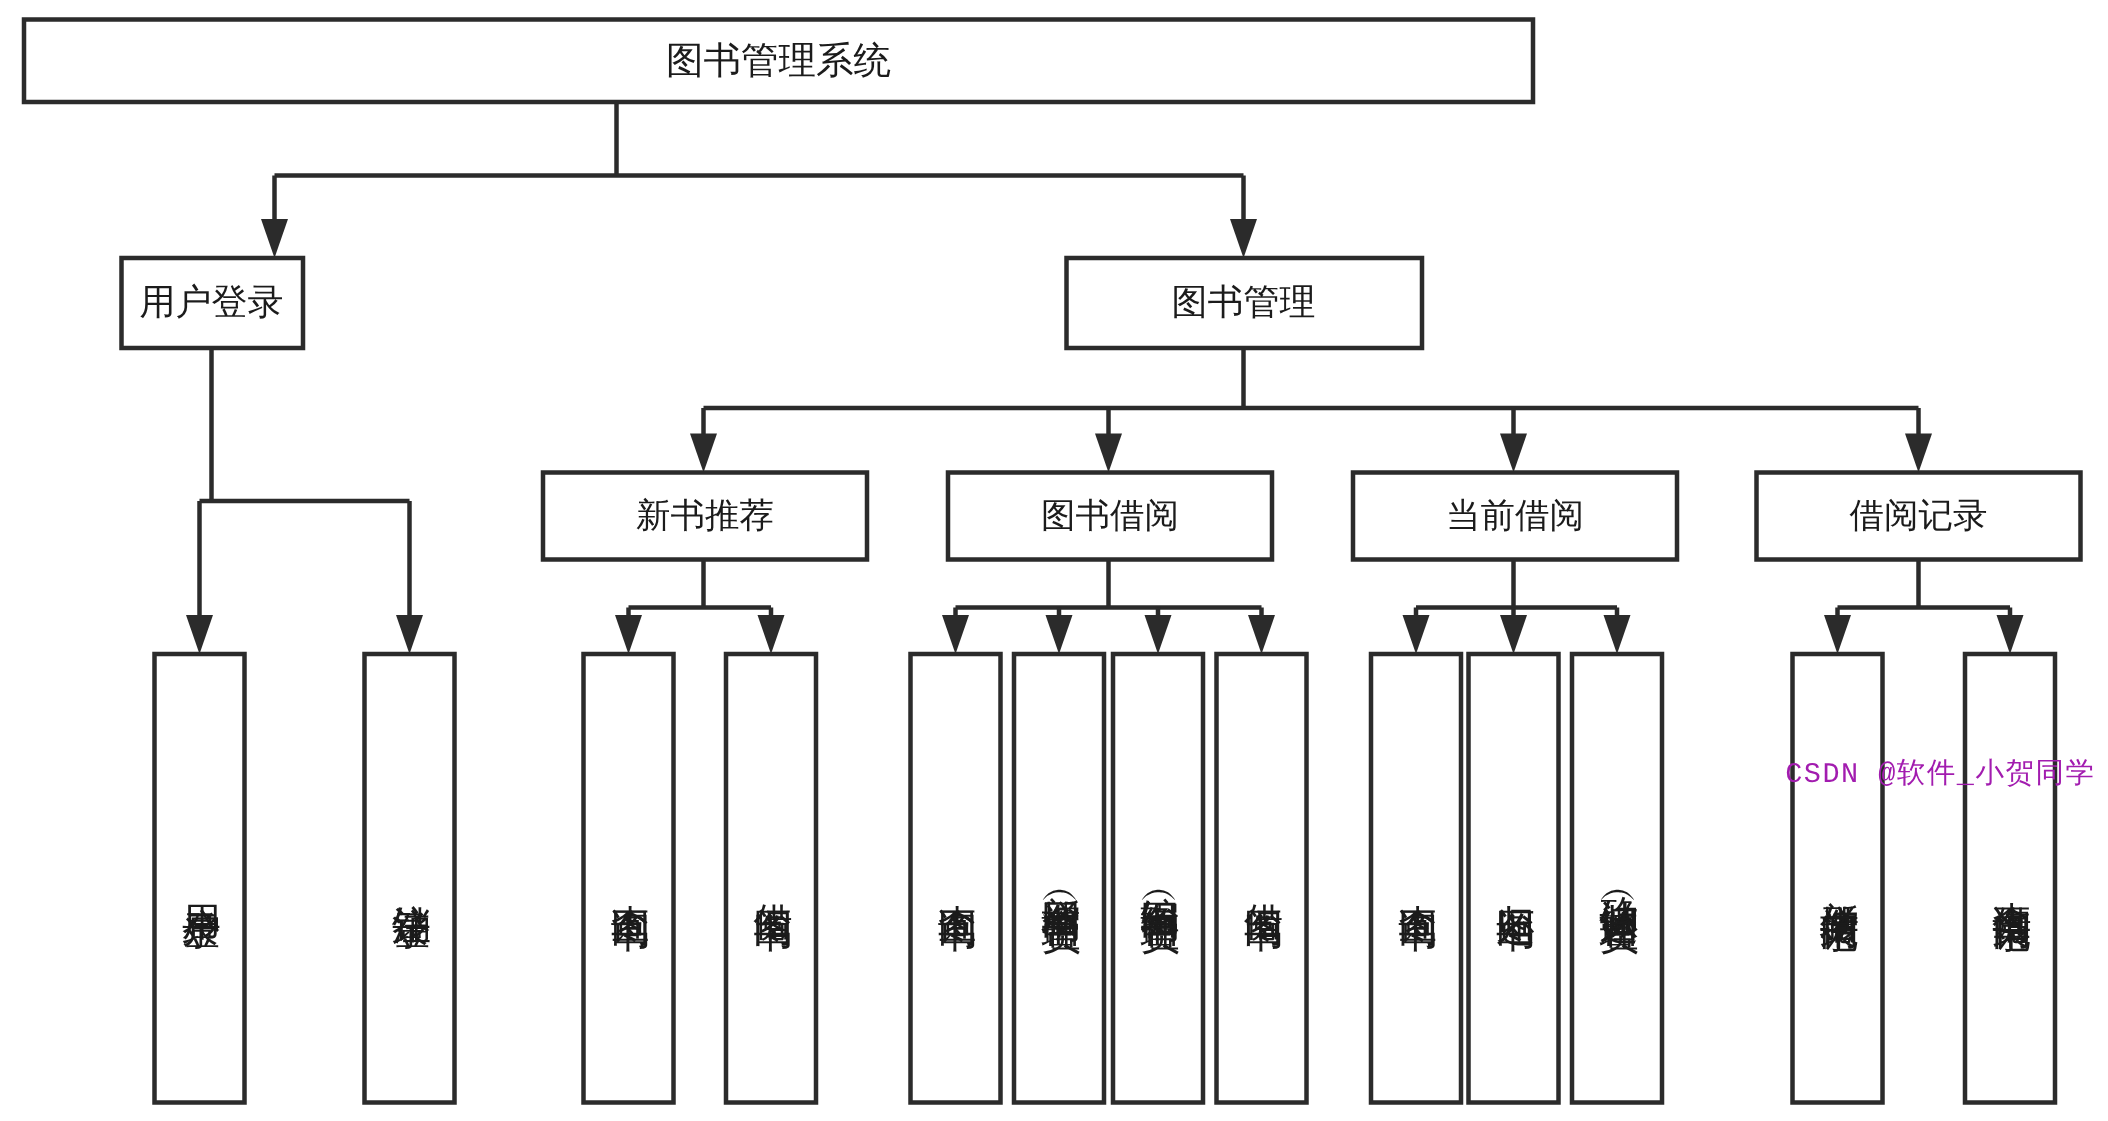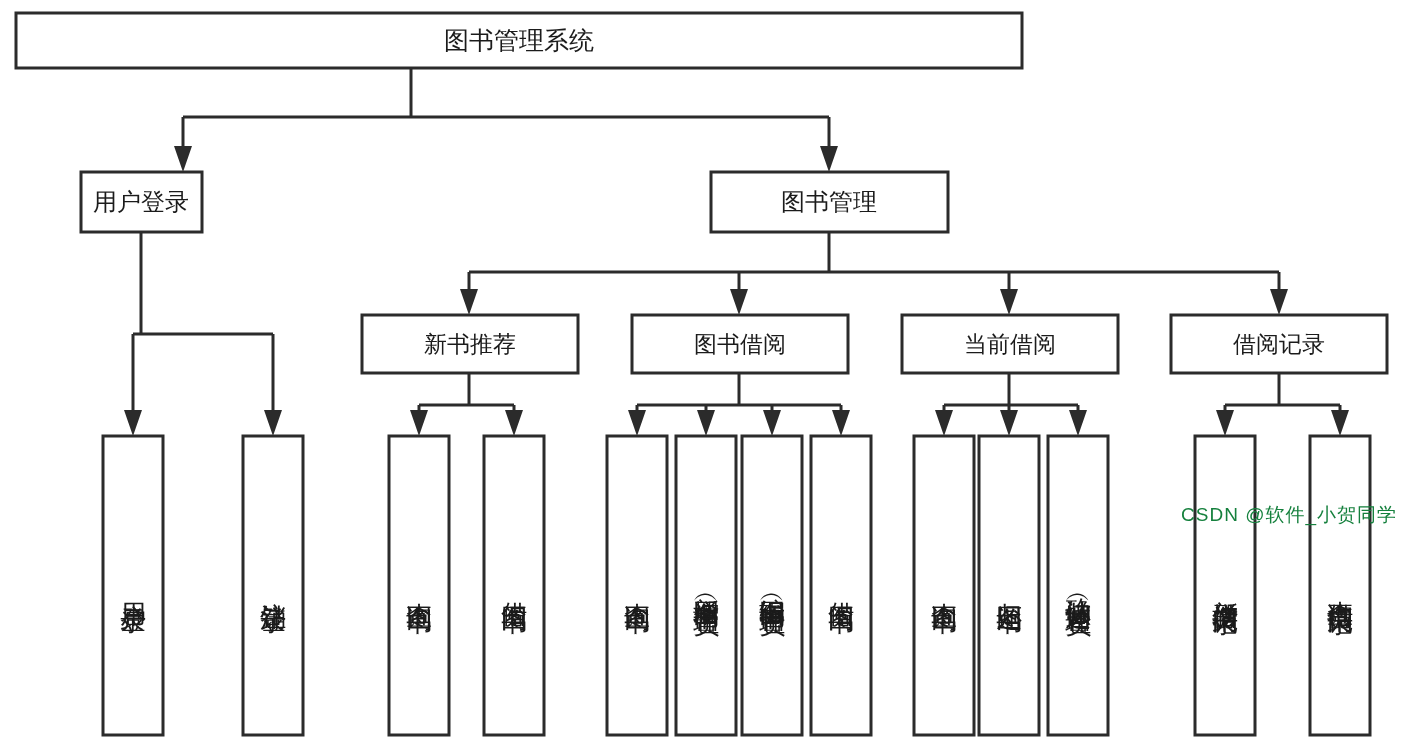--- a/index.html
+++ b/index.html
@@ -14,22 +14,22 @@
               text-anchor:middle;dominant-baseline:middle;}
   .lbl-root{font-size:25px;}
   .lbl-l2{font-size:24px;}
   .lbl-l3{font-size:23px;}
   .vlabel{position:absolute;display:flex;align-items:center;justify-content:center;
           pointer-events:none;}
   .vlabel span{writing-mode:vertical-rl;text-orientation:upright;
                font-size:26px;line-height:1.06;letter-spacing:2px;color:#1b1b1b;
                font-family:"DejaVu Sans","Liberation Sans",sans-serif;
                white-space:nowrap;}
-  .watermark{position:absolute;right:8px;bottom:4px;font-size:19px;color:#15803d;
-             font-family:Liberation Sans, sans-serif;letter-spacing:1px;}
+  .watermark{position:absolute;right:8px;bottom:4px;font-size:19px;color:#a21caf;
+             font-family:Liberation Mono, monospace;letter-spacing:1px;}
 </style>
 </head>
 <body>
 
 <div id="stage">
 
   <svg id="diagram" viewBox="0 0 1405 747">
 
     <g>
       <path class="conn" d="M411 68 L411 117"></path>

